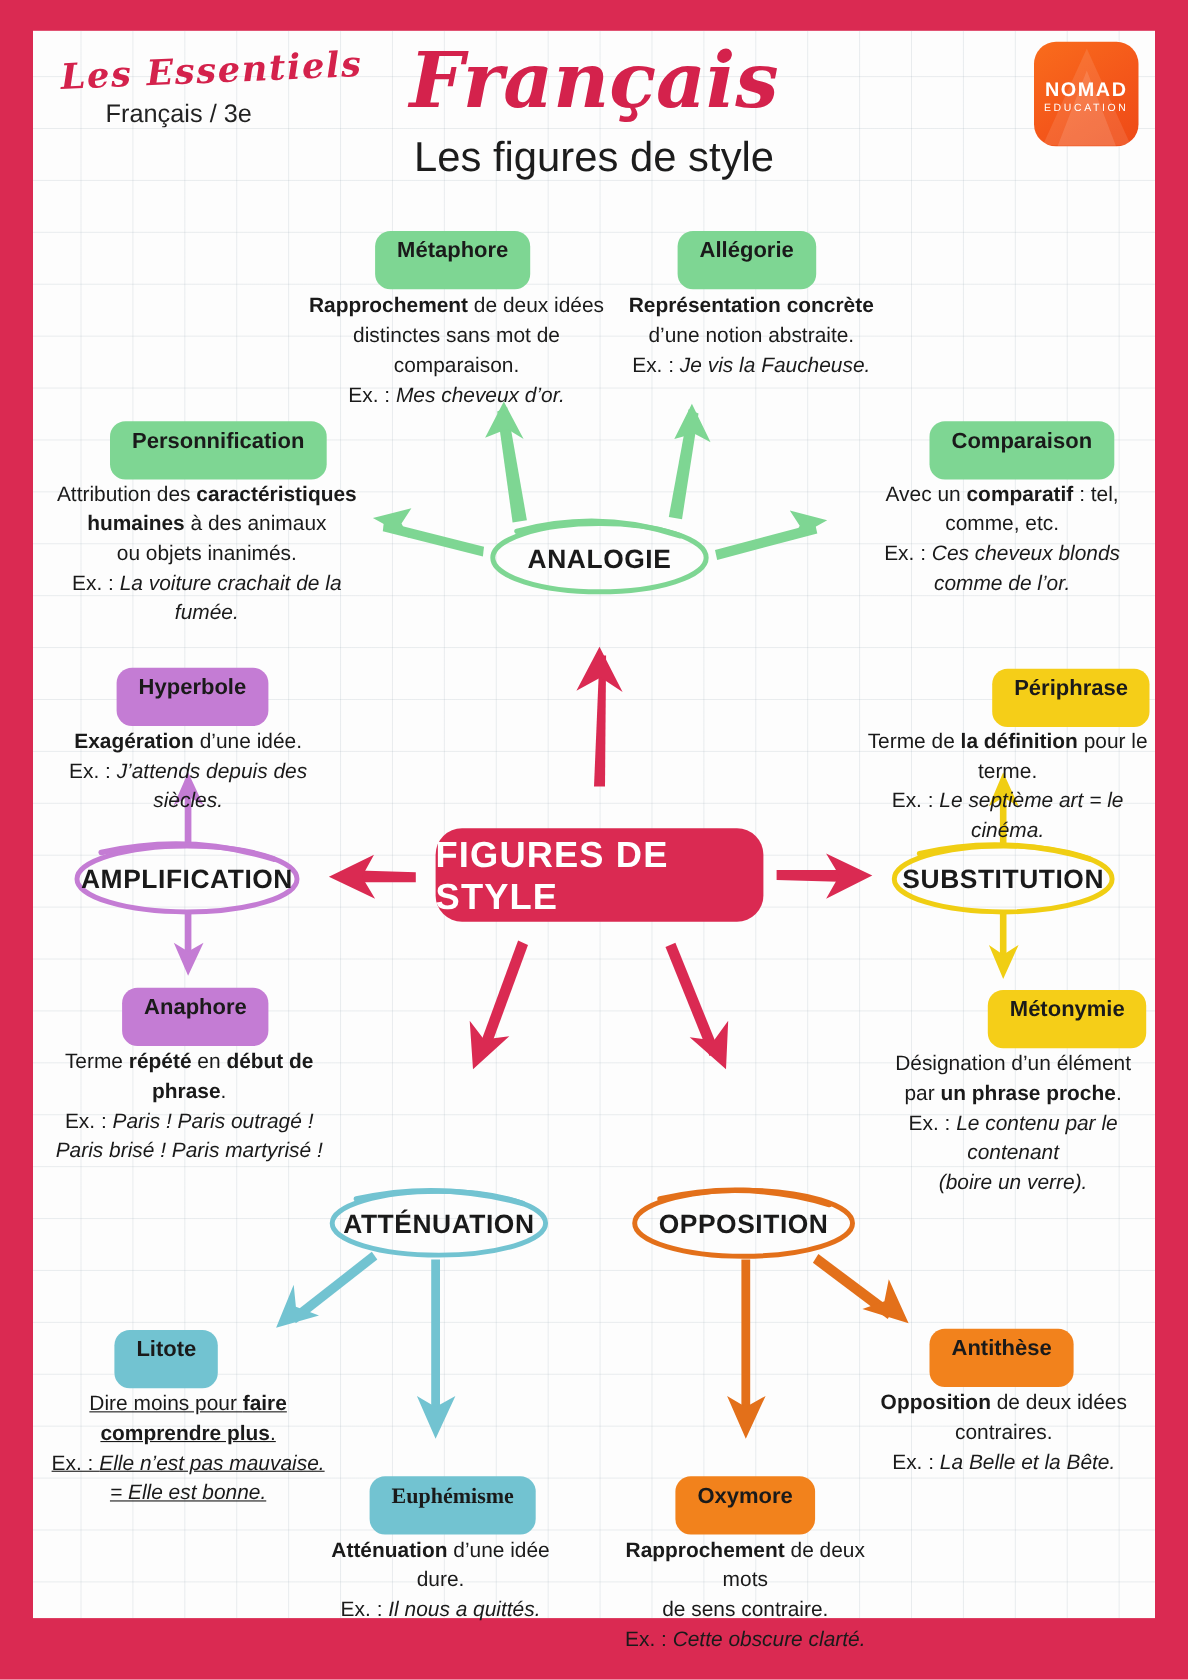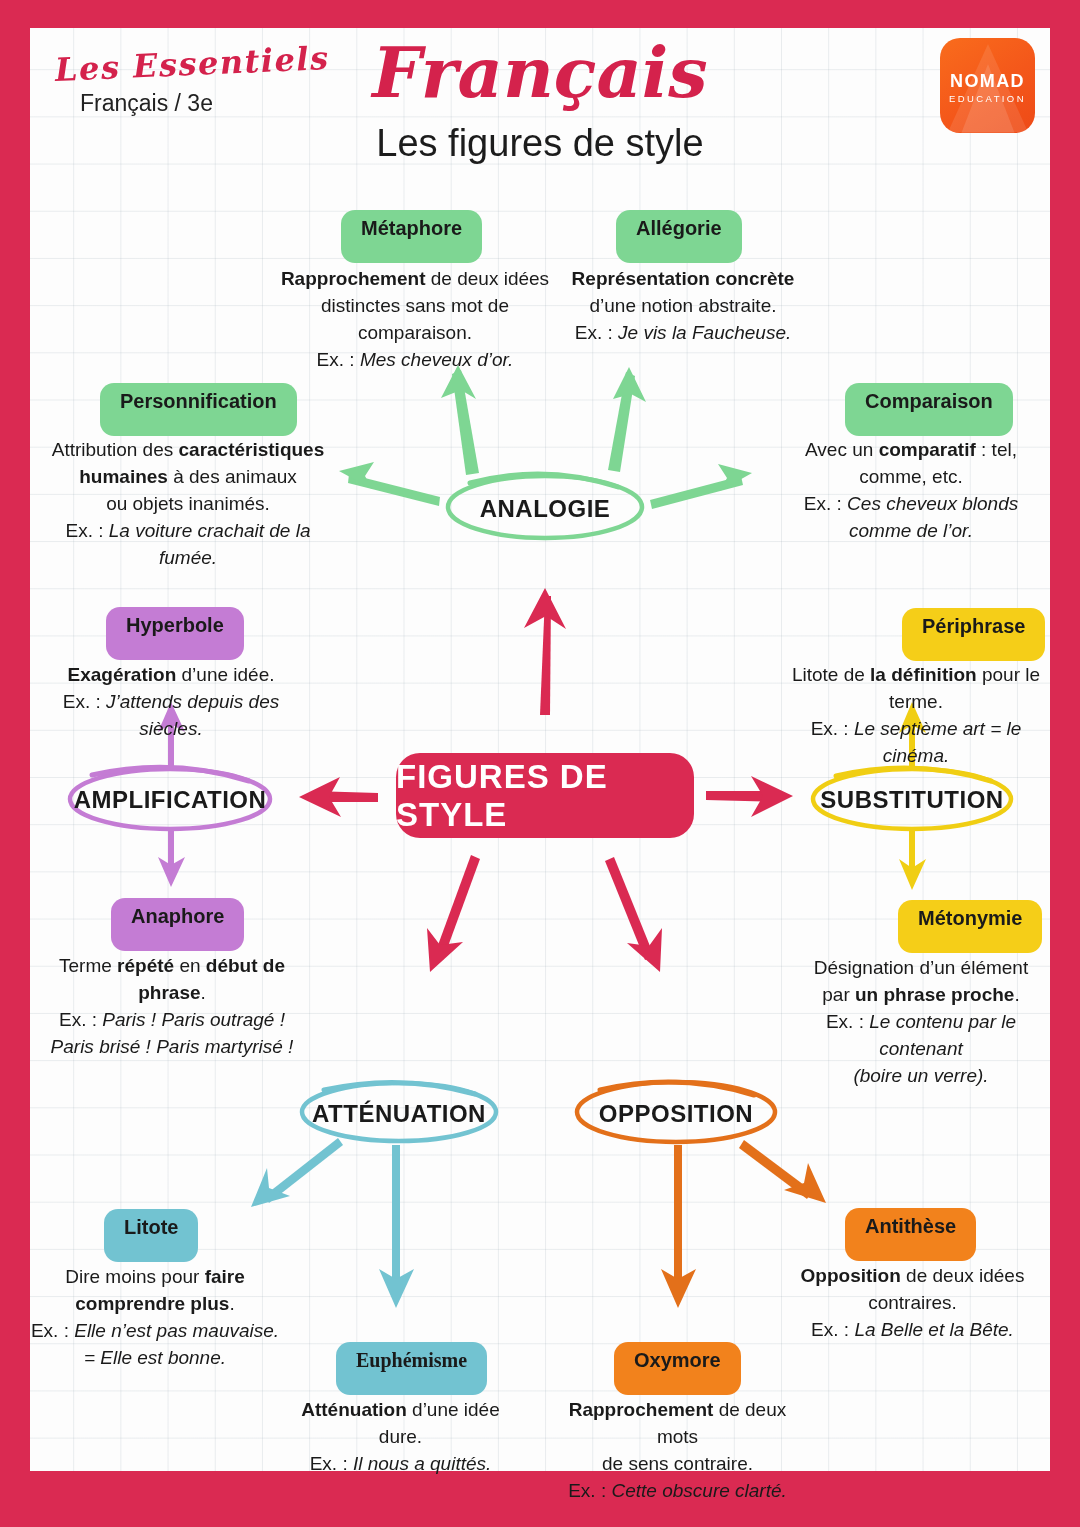--- a/index.html
+++ b/index.html
@@ -45,21 +45,21 @@
     font-family: "DejaVu Serif", serif;
     font-style: italic;
     font-weight: bold;
     font-size: 32px;
     color: #D4224C;
     letter-spacing: 1.5px;
     transform: rotate(-2.5deg);
   }
   .hdr-sub {
     position: absolute;
-    left: 80px; top: 90px;
+    left: 96px; top: 90px;
     font-size: 23px;
     color: #222;
     font-family: "Liberation Sans", sans-serif;
   }
   .title-main {
     position: absolute;
     left: 0; top: 38px;
     width: 1080px;
     text-align: center;
     font-family: "DejaVu Serif", serif;
@@ -337,34 +337,34 @@
 
   <div class="pill purple" style="left:111px; top:898px;">Anaphore</div>
   <div class="blk" style="left:32px; top:953px; width:280px;">
     <div><span>Terme </span><b>répété</b><span> en </span><b>début de phrase</b><span>.</span></div>
     <div><span>Ex. : </span><i>Paris ! Paris outragé !</i></div>
     <div><i>Paris brisé ! Paris martyrisé !</i></div>
   </div>
 
   <div class="pill yellow" style="left:857px; top:608px;">Périphrase</div>
   <div class="blk" style="left:776px; top:662px; width:280px;">
-    <div><span>Litote de </span><b>la définition</b><span> pour le terme.</span></div>
+    <div><span>Terme de </span><b>la définition</b><span> pour le terme.</span></div>
     <div><span>Ex. : </span><i>Le septième art = le cinéma.</i></div>
   </div>
 
   <div class="pill yellow" style="left:853px; top:900px;">Métonymie</div>
   <div class="blk" style="left:786px; top:955px; width:270px;">
     <div>Désignation d’un élément</div>
     <div><span>par </span><b>un phrase proche</b><span>.</span></div>
     <div><span>Ex. : </span><i>Le contenu par le contenant</i></div>
     <div><i>(boire un verre).</i></div>
   </div>
 
   <div class="pill teal" style="left:104px; top:1209px;">Litote</div>
-  <div class="blk" style="left:10px; top:1264px; width:290px;">
+  <div class="blk" style="left:26px; top:1264px; width:290px;text-decoration:underline;">
     <div><span>Dire moins pour </span><b>faire comprendre plus</b><span>.</span></div>
     <div><span>Ex. : </span><i>Elle n’est pas mauvaise.</i></div>
     <div><i>= Elle est bonne.</i></div>
   </div>
 
   <div class="pill teal" style="left:336px; top:1342px;font-family:Liberation Serif, serif;">Euphémisme</div>
   <div class="blk" style="left:278px; top:1397px; width:245px;">
     <div><b>Atténuation</b><span> d’une idée dure.</span></div>
     <div><span>Ex. : </span><i>Il nous a quittés.</i></div>
   </div>

